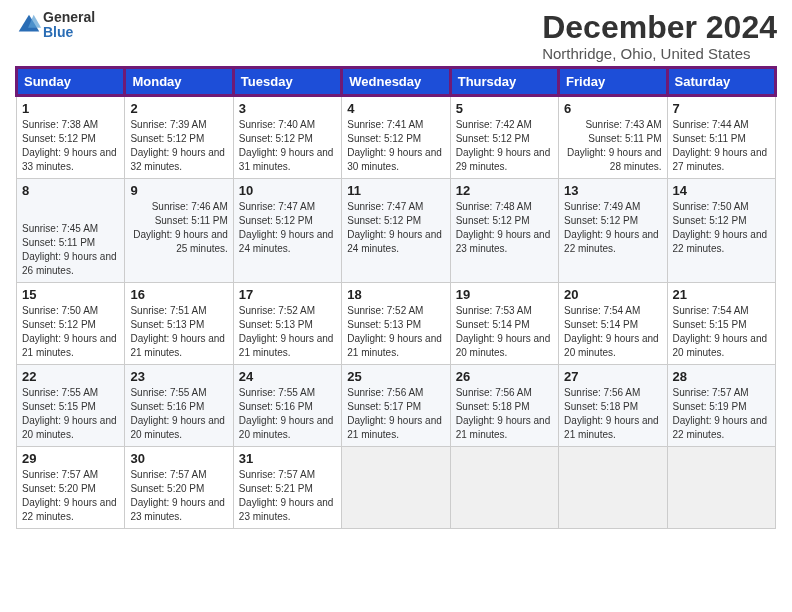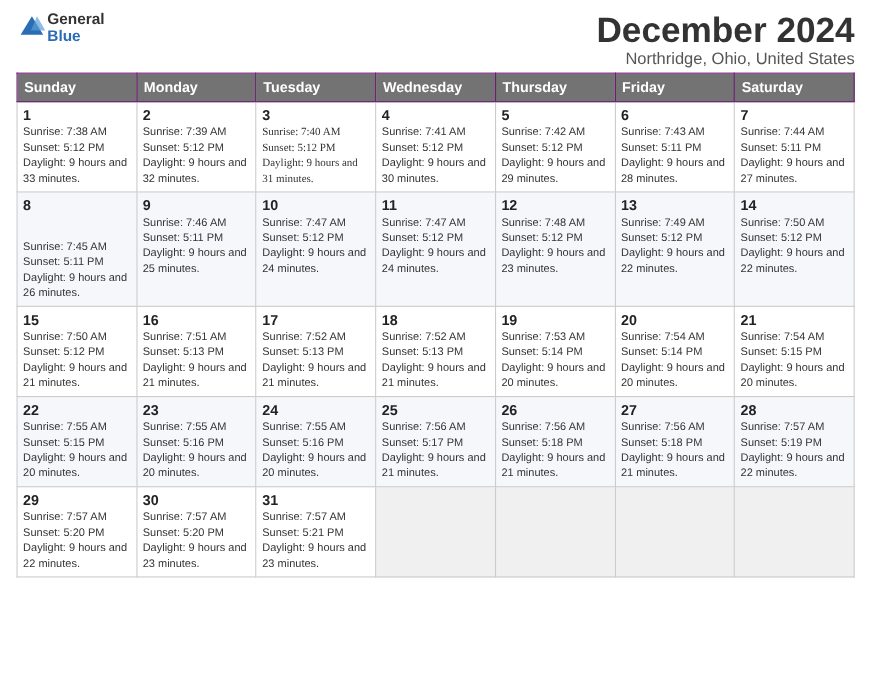--- a/index.html
+++ b/index.html
@@ -38,45 +38,45 @@
     .logo-blue {
       font-size: 14px;
       font-weight: bold;
       color: #2a6db5;
     }
     .logo-icon {
       width: 28px;
       height: 28px;
     }
     .title-block {
-      text-align: right;
+      text-align: left;
     }
     .main-title {
       font-size: 32px;
       font-weight: bold;
       color: #333;
       line-height: 1.1;
     }
     .subtitle {
       font-size: 15px;
       color: #555;
     }
     .calendar {
       width: 100%;
       border-collapse: collapse;
       font-size: 11px;
     }
     .calendar th {
-      background: #737373;
+      background: #1d4ed8;
       color: #fff;
       text-align: left;
       padding: 5px 6px;
       font-size: 13px;
       font-weight: bold;
-      border: 1px solid #701a75;
+      border: 3px solid #701a75;
     }
     .calendar td {
       border: 1px solid #ccc;
       vertical-align: top;
       padding: 4px 5px;
       width: calc(100% / 7);
       min-height: 70px;
       background: #fff;
     }
     .calendar tr:nth-child(even) td {
@@ -139,59 +139,59 @@
 Daylight: 9 hours and 33 minutes.</div>
           </td>
           <td>
             <div class="day-num">2</div>
             <div class="day-info" style="white-space: pre-line;">Sunrise: 7:39 AM
 Sunset: 5:12 PM
 Daylight: 9 hours and 32 minutes.</div>
           </td>
           <td>
             <div class="day-num">3</div>
-            <div class="day-info" style="white-space: pre-line; font-family: Liberation Serif, serif;">Sunrise: 7:40 AM
+            <div class="day-info" style="white-space: pre-line;">Sunrise: 7:40 AM
 Sunset: 5:12 PM
 Daylight: 9 hours and 31 minutes.</div>
           </td>
           <td>
             <div class="day-num">4</div>
             <div class="day-info" style="white-space: pre-line;">Sunrise: 7:41 AM
 Sunset: 5:12 PM
 Daylight: 9 hours and 30 minutes.</div>
           </td>
           <td>
             <div class="day-num">5</div>
             <div class="day-info" style="white-space: pre-line;">Sunrise: 7:42 AM
 Sunset: 5:12 PM
 Daylight: 9 hours and 29 minutes.</div>
           </td>
           <td>
             <div class="day-num">6</div>
-            <div class="day-info" style="white-space: pre-line;">Sunrise: 7:43 AM
+            <div class="day-info" style="white-space: pre-line; text-align: right;">Sunrise: 7:43 AM
 Sunset: 5:11 PM
 Daylight: 9 hours and 28 minutes.</div>
           </td>
           <td>
             <div class="day-num">7</div>
             <div class="day-info" style="white-space: pre-line;">Sunrise: 7:44 AM
 Sunset: 5:11 PM
 Daylight: 9 hours and 27 minutes.</div>
           </td>
         </tr>
         <tr>
           <td>
             <div class="day-num">8</div>
             <div class="day-info" style="white-space: pre-line; margin-top: 24px;">Sunrise: 7:45 AM
 Sunset: 5:11 PM
 Daylight: 9 hours and 26 minutes.</div>
           </td>
           <td>
             <div class="day-num">9</div>
-            <div class="day-info" style="white-space: pre-line;">Sunrise: 7:46 AM
+            <div class="day-info" style="white-space: pre-line; text-align: right;">Sunrise: 7:46 AM
 Sunset: 5:11 PM
 Daylight: 9 hours and 25 minutes.</div>
           </td>
           <td>
             <div class="day-num">10</div>
             <div class="day-info" style="white-space: pre-line;">Sunrise: 7:47 AM
 Sunset: 5:12 PM
 Daylight: 9 hours and 24 minutes.</div>
           </td>
           <td>

